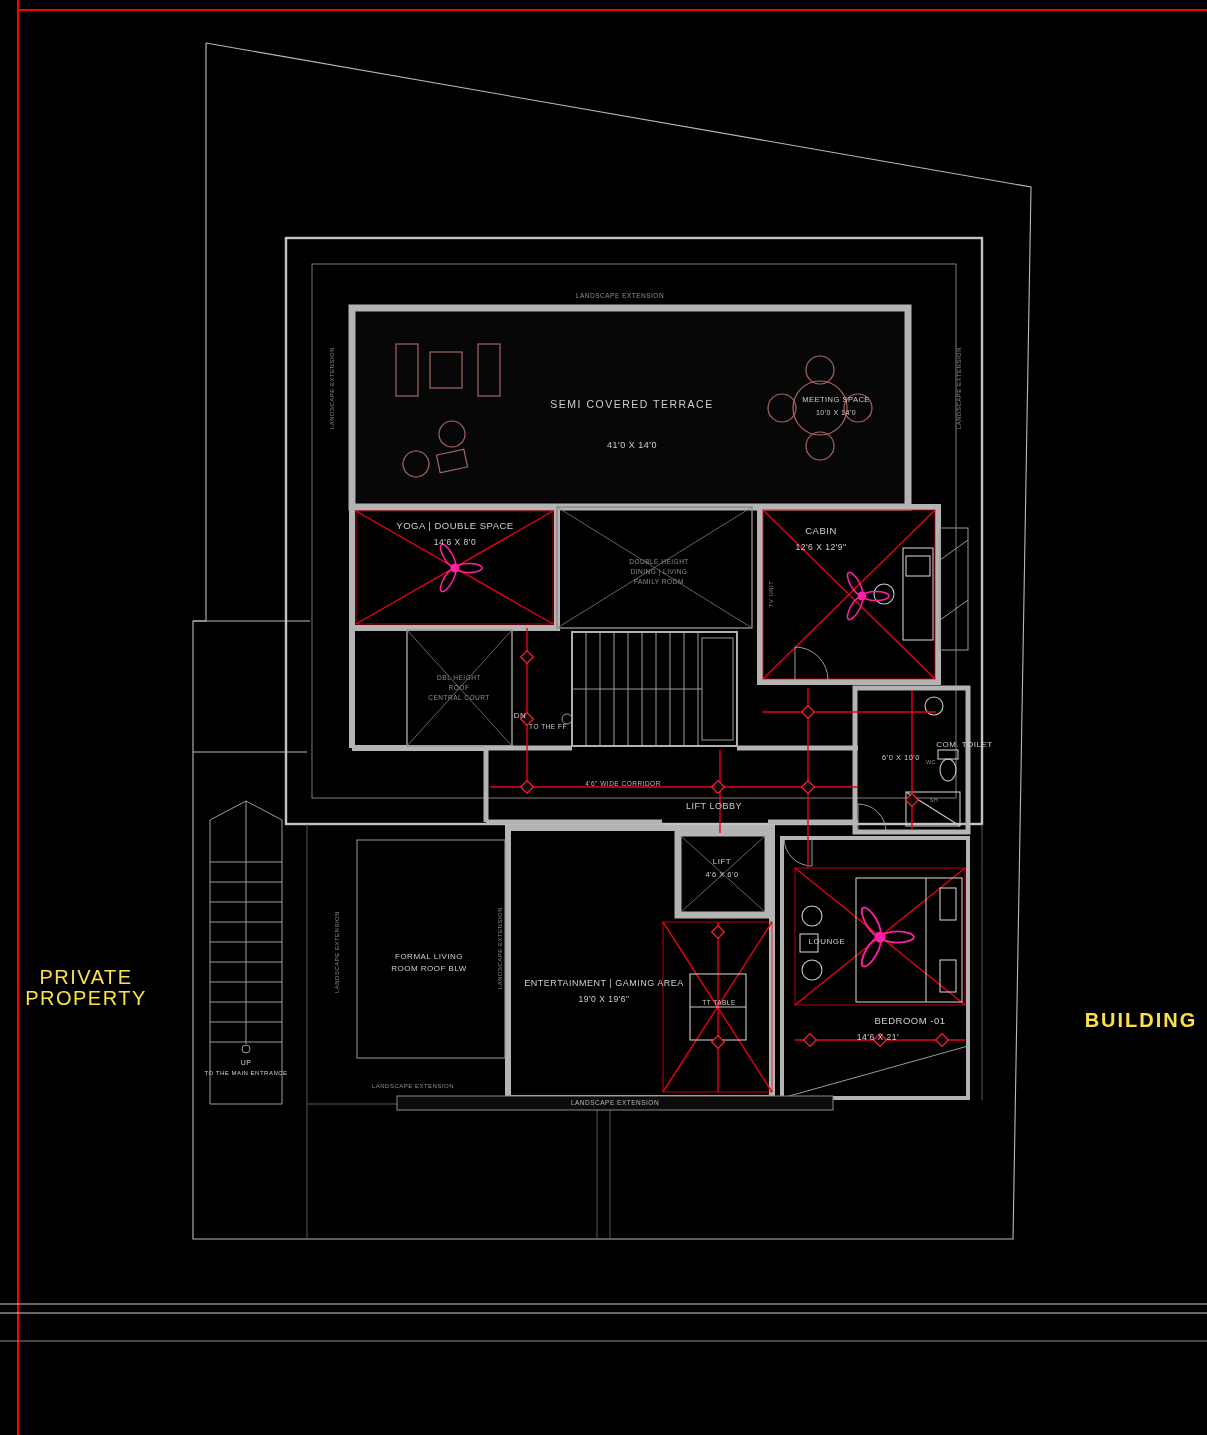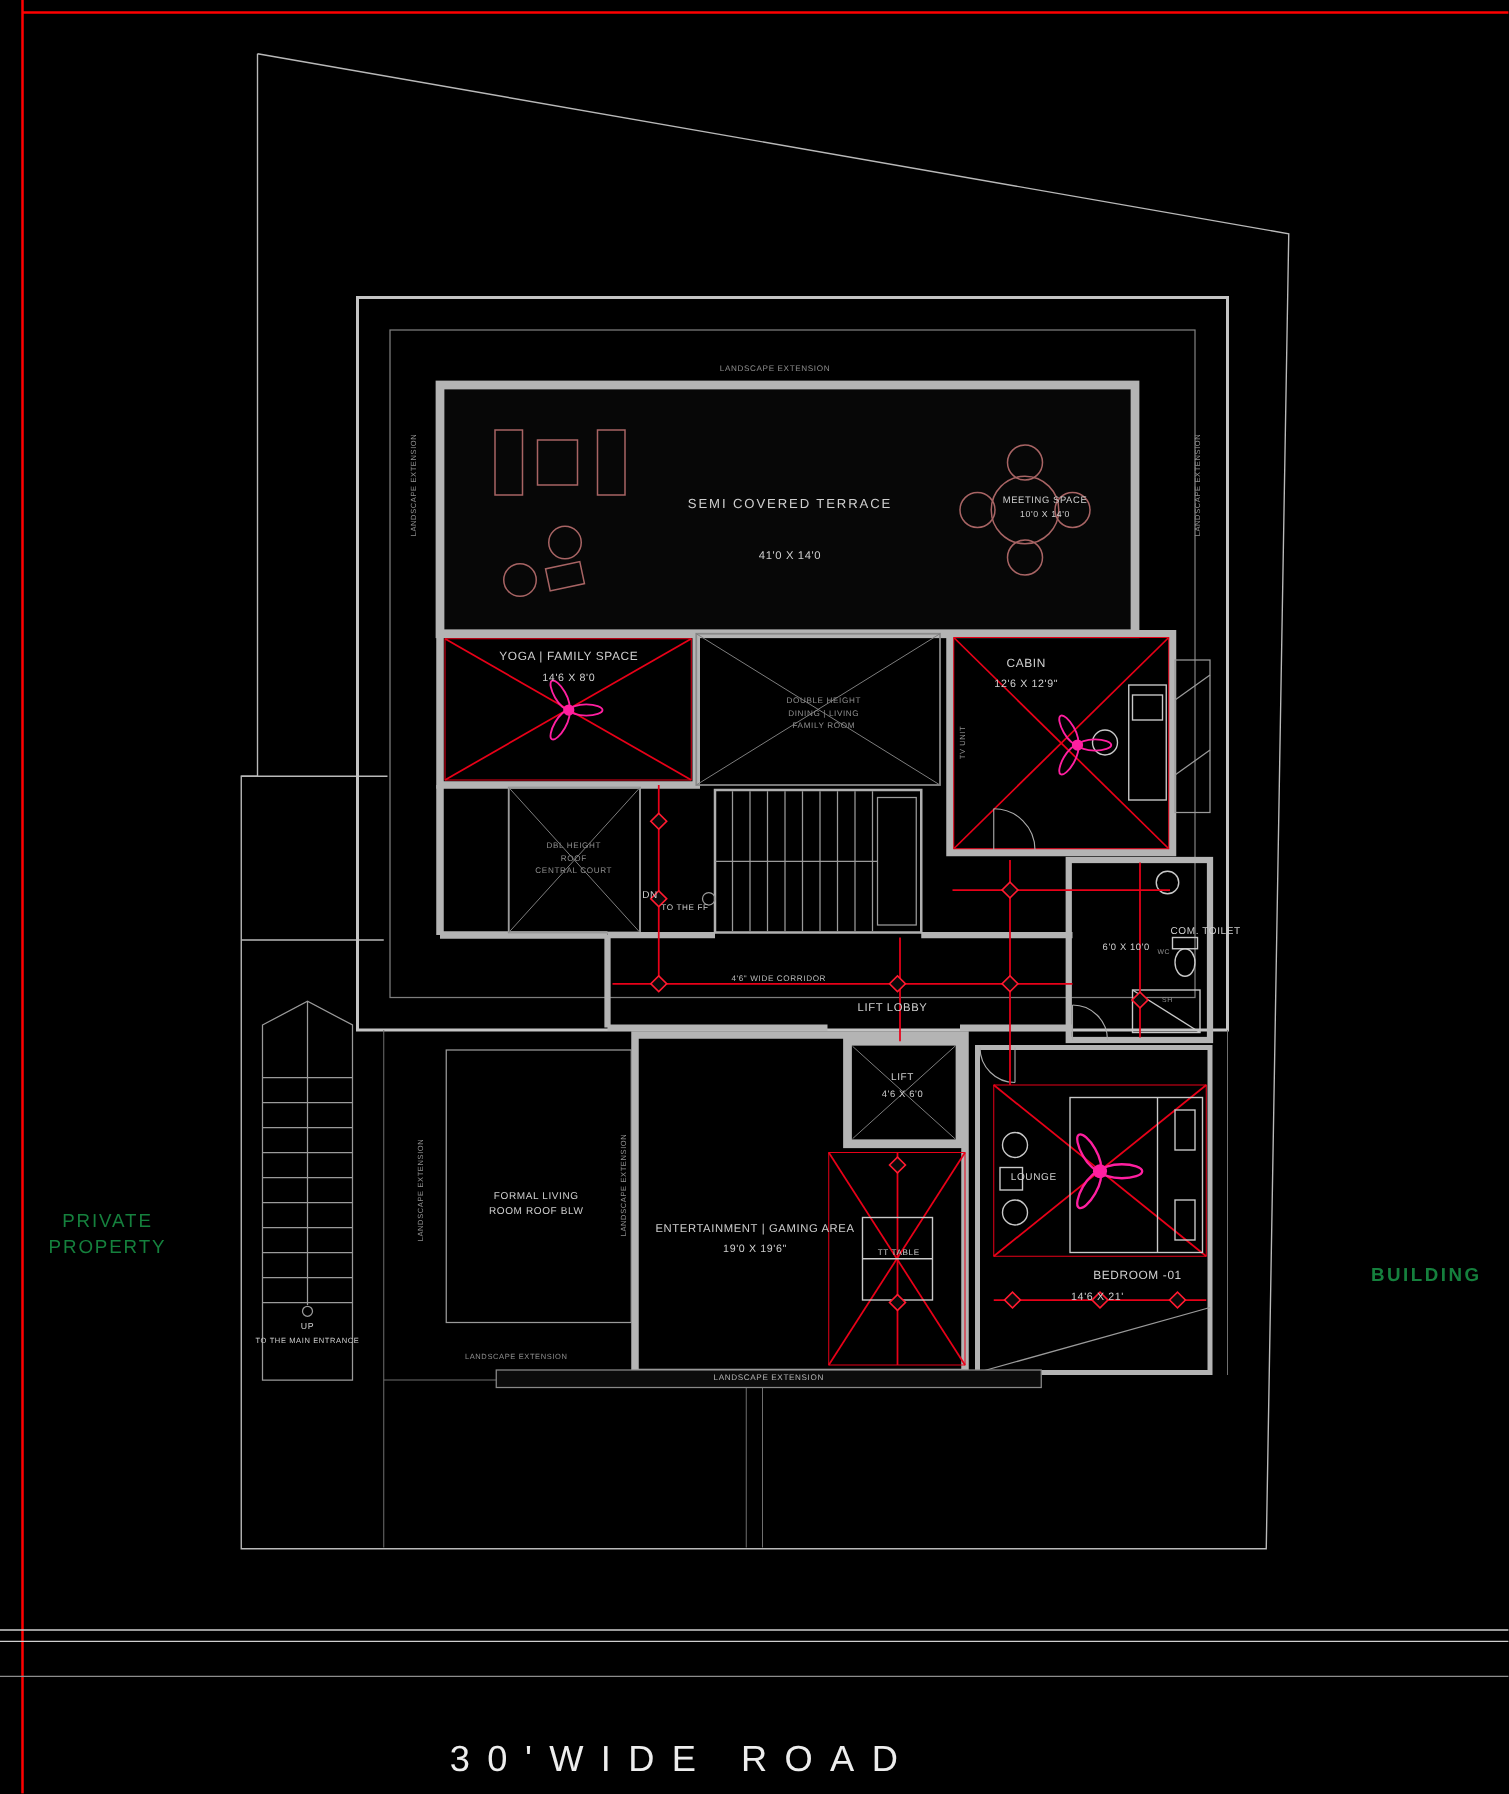--- a/index.html
+++ b/index.html
@@ -18,21 +18,21 @@
   .furn{stroke:#c9c9c9;stroke-width:1.1;fill:none;}
   .doorarc{stroke:#aaaaaa;stroke-width:.9;fill:none;}
   .node{fill:#0a0a0a;stroke:#ff1a30;stroke-width:1.3;}
   .blade{fill:none;stroke:#ff1fa0;stroke-width:1.5;}
   .hub{fill:#ff1fa0;stroke:none;}
   
   .lbl{position:absolute;transform:translate(-50%,-50%);white-space:nowrap;line-height:1;
        color:#cfcfcf;letter-spacing:.5px;text-align:center;}
   .rot{transform:translate(-50%,-50%) rotate(-90deg);}
   .dim{color:#8f8f8f;}
-  .big{color:#15803d;letter-spacing:1.5px;font-size:15px;}
+  .big{color:#fde047;letter-spacing:1.5px;font-size:20px;}
   .road{color:#ededed;font-size:29px;letter-spacing:.48em;}
 </style>
 </head>
 <body>
 
 <div class="stage">
 
   <svg width="1207" height="1435" viewBox="0 0 1207 1435">
 
     <g>
@@ -272,21 +272,21 @@
   </svg>
 
   <div class="lbl dim" style="left:620px;top:296px;font-size:6.5px;">LANDSCAPE EXTENSION</div>
 
   <div class="lbl" style="left:632px;top:404px;font-size:10.5px;letter-spacing:1.5px;">SEMI COVERED TERRACE</div>
   <div class="lbl" style="left:632px;top:421px;font-size:9px;margin-top:24px;">41'0 X 14'0</div>
 
   <div class="lbl" style="left:836px;top:400px;font-size:7.5px;">MEETING SPACE</div>
   <div class="lbl" style="left:836px;top:412px;font-size:7px;">10'0 X 14'0</div>
 
-  <div class="lbl" style="left:455px;top:526px;font-size:9.5px;">YOGA | FAMILY SPACE</div>
+  <div class="lbl" style="left:455px;top:526px;font-size:9.5px;">YOGA | DOUBLE SPACE</div>
   <div class="lbl" style="left:455px;top:542px;font-size:8.5px;">14'6 X 8'0</div>
 
   <div class="lbl dim" style="left:659px;top:562px;font-size:6.5px;">DOUBLE HEIGHT</div>
   <div class="lbl dim" style="left:659px;top:572px;font-size:6.5px;">DINING | LIVING</div>
   <div class="lbl dim" style="left:659px;top:582px;font-size:6.5px;">FAMILY ROOM</div>
 
   <div class="lbl" style="left:821px;top:531px;font-size:9.5px;">CABIN</div>
   <div class="lbl" style="left:821px;top:547px;font-size:8.5px;">12'6 X 12'9"</div>
   <div class="lbl rot dim" style="left:771px;top:594px;font-size:6px;">TV UNIT</div>
 
@@ -327,15 +327,14 @@
   <div class="lbl" style="left:615px;top:1103px;font-size:6.5px;color:#b5b5b5;">LANDSCAPE EXTENSION</div>
   <div class="lbl dim" style="left:413px;top:1086px;font-size:6px;">LANDSCAPE EXTENSION</div>
 
   <div class="lbl" style="left:246px;top:1062px;font-size:7px;">UP</div>
   <div class="lbl" style="left:246px;top:1073px;font-size:6px;">TO THE MAIN ENTRANCE</div>
 
   <div class="lbl big" style="left:86px;top:977px;">PRIVATE</div>
   <div class="lbl big" style="left:86px;top:998px;">PROPERTY</div>
   <div class="lbl big" style="left:1141px;top:1020px;letter-spacing:2px;font-weight:bold;">BUILDING</div>
 
-  <div class="lbl road" style="left:546px;top:1408px;">30'WIDE ROAD</div>
 
 </div>
 
 </body></html>

